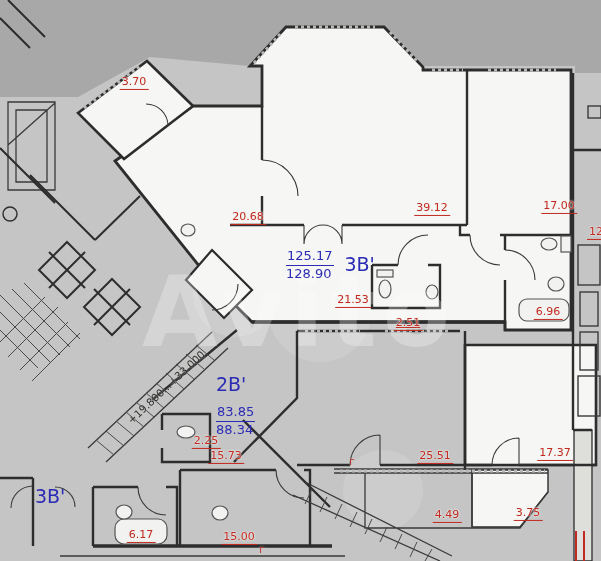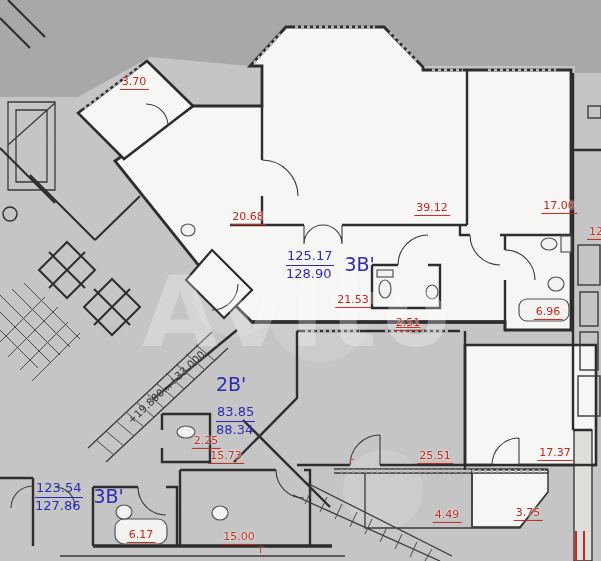--- a/index.html
+++ b/index.html
@@ -198,20 +198,16 @@
         <span class="atype">3В'</span>
       </div>
       <div class="apt" style="left: 216px; top: 369px; flex-direction: column;">
         <span class="atype">2В'</span>
         <span class="frac">
           <span class="liv">83.85</span>
           <span class="tot">88.34</span>
         </span>
       </div>
       <div class="apt" style="left: 35px; top: 481px;">
-        <span class="frac">
-          <span class="liv">123.54</span>
-          <span class="tot">127.86</span>
-        </span>
         <span class="atype">3В'</span>
       </div>
     </div>
 </div>
 
 </body></html>

